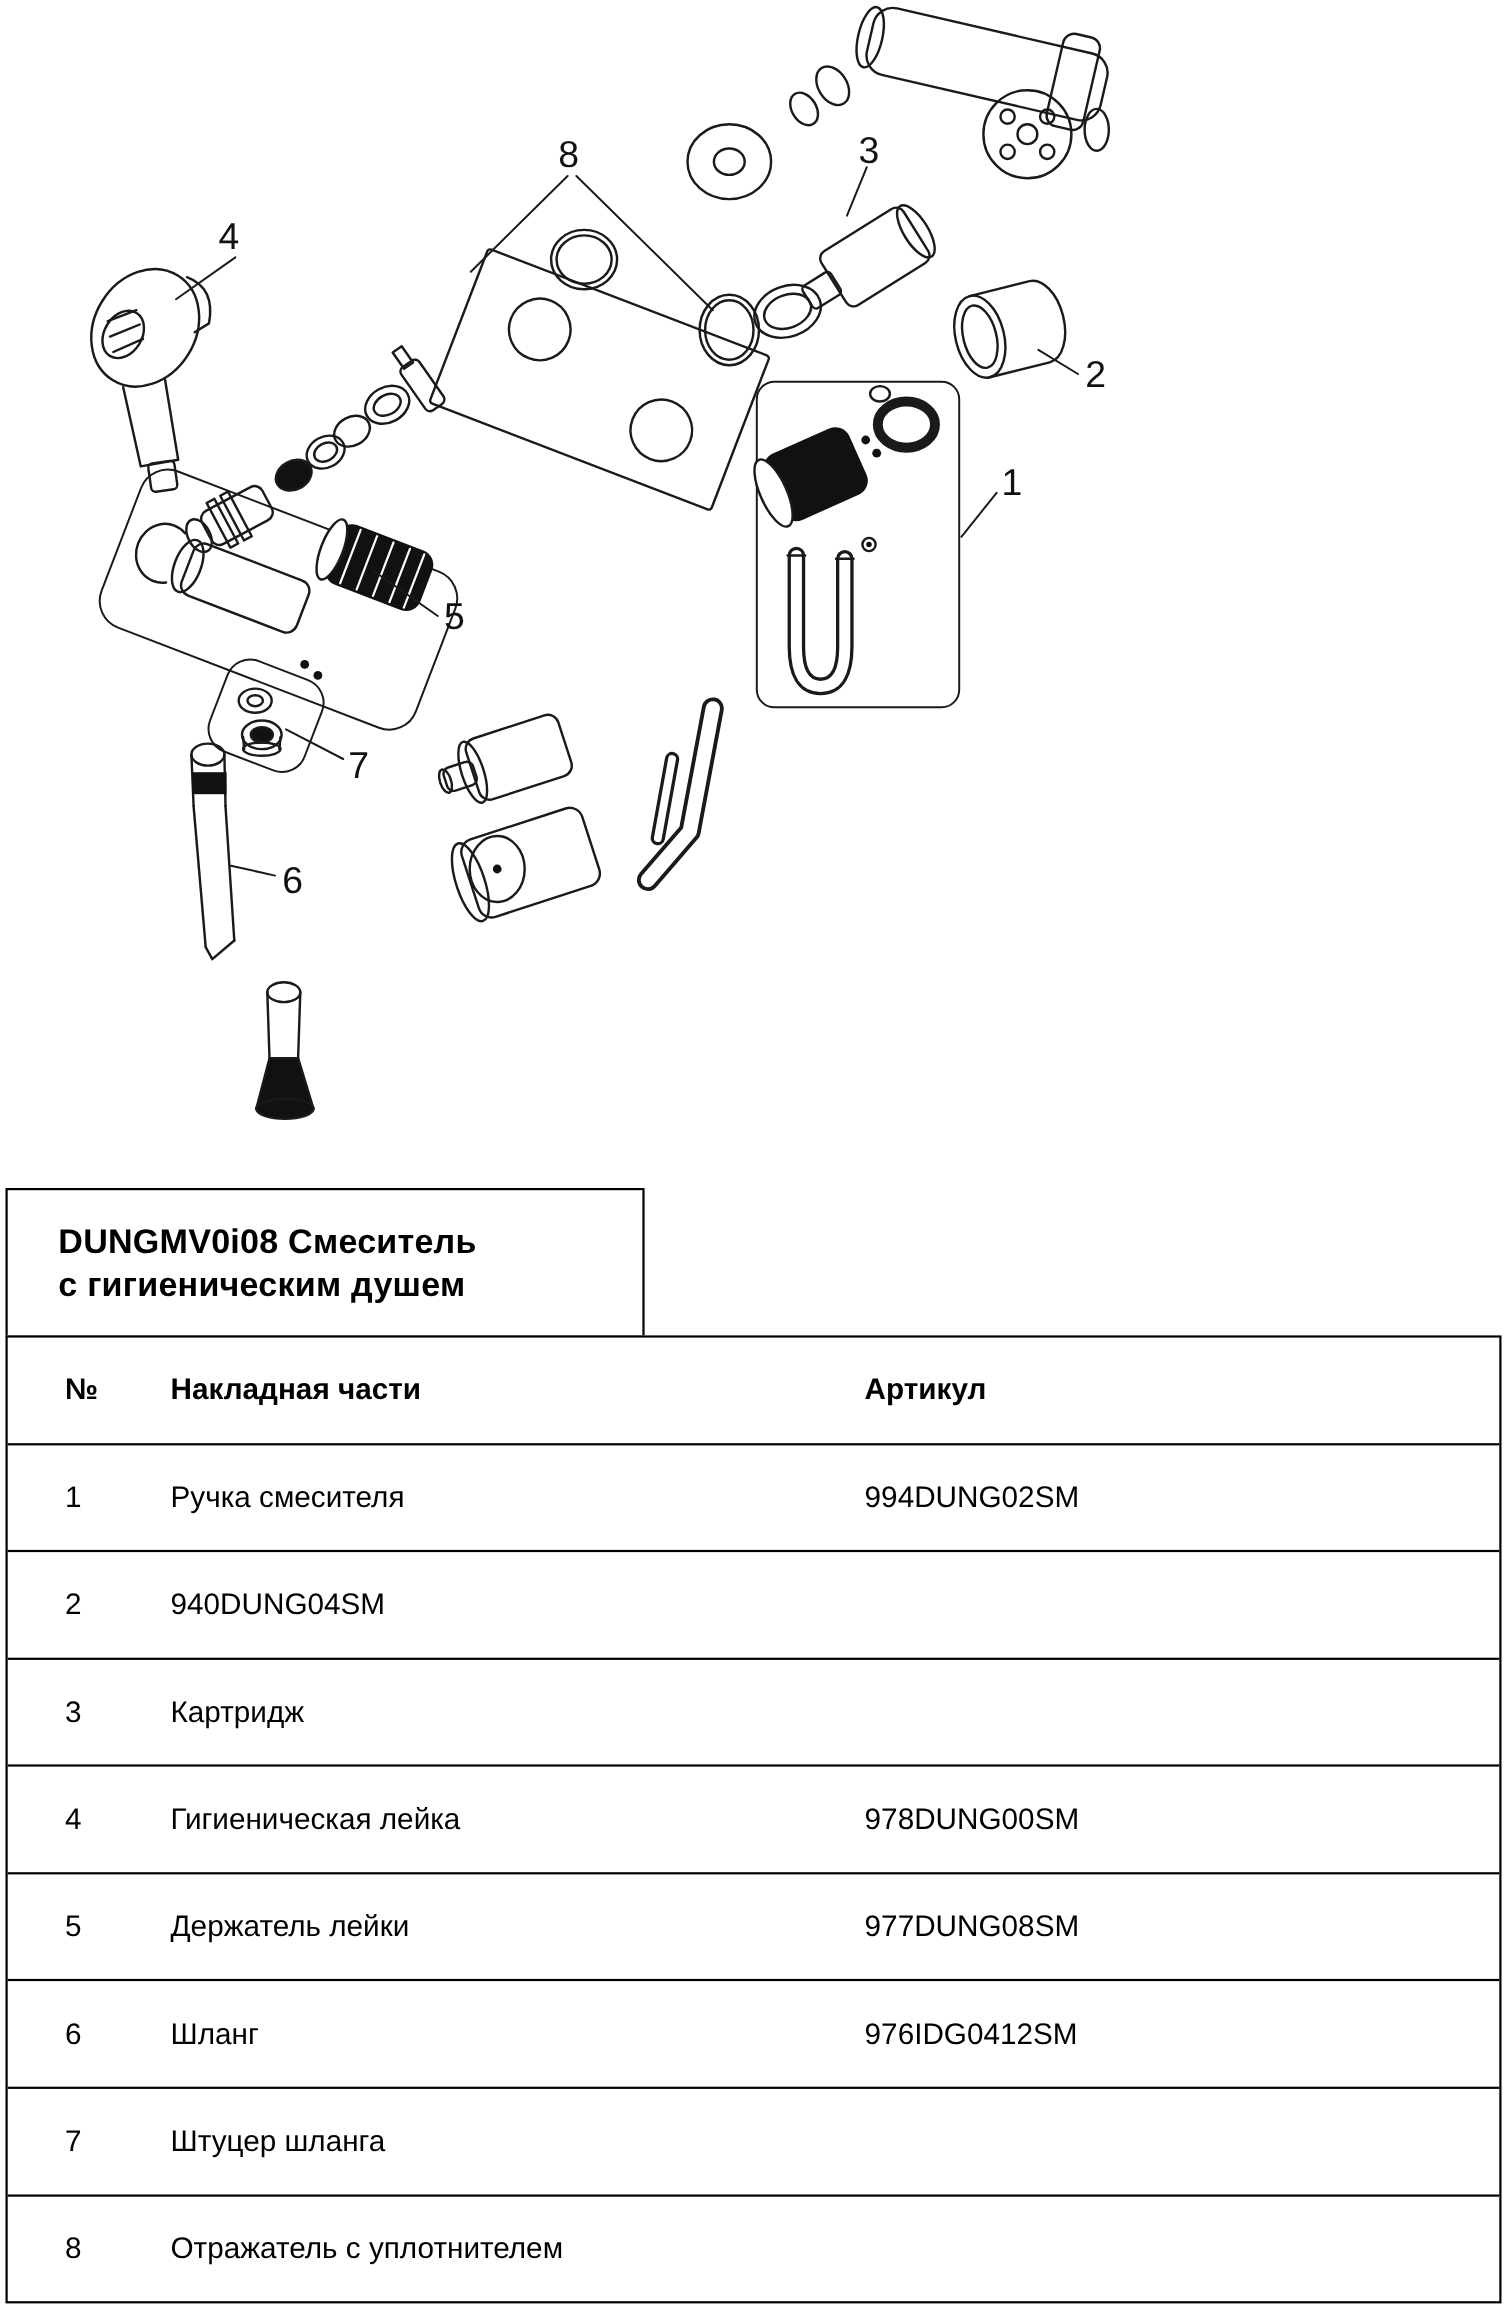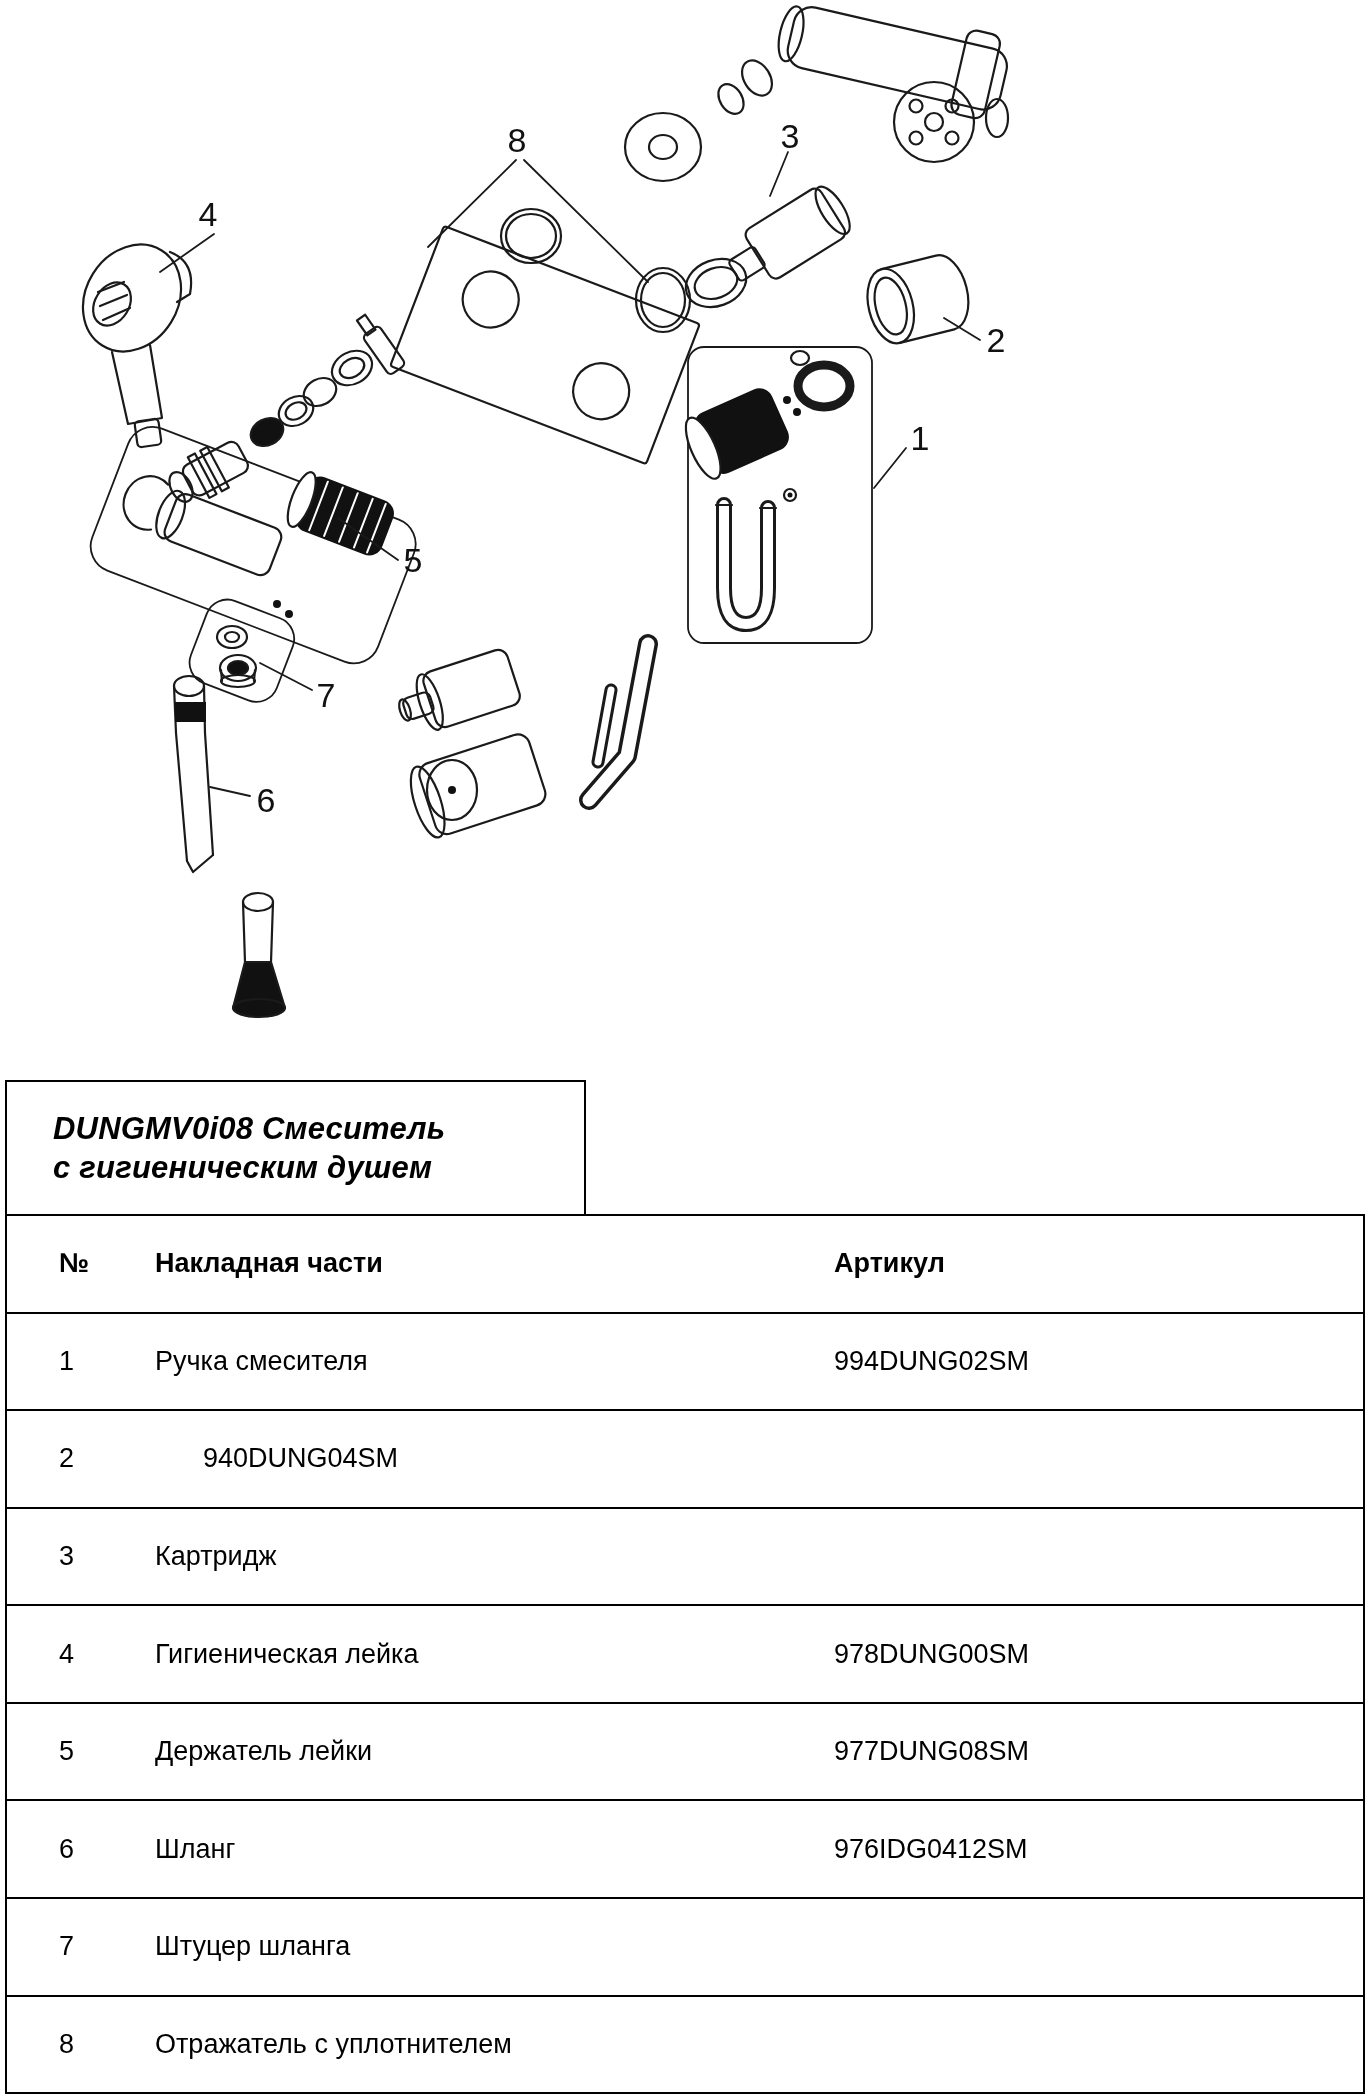--- a/index.html
+++ b/index.html
@@ -26,41 +26,40 @@
     border: 2px solid #000;
     display: flex; flex-direction: column; justify-content: center;
     padding-left: 46px;
     background: #fff;
   }
   .title-line {
     font-size: 31px;
     font-weight: 700;
     line-height: 39px;
     letter-spacing: 0.2px;
-    font-style: italic;
   }
   .parts-table {
     position: absolute;
     left: 5px; top: 1214px;
     width: 1360px; height: 880px;
     border: 2px solid #000;
     display: flex; flex-direction: column;
     background: #fff;
   }
   .t-row {
     flex: 1 1 0;
     display: flex;
     align-items: center;
     border-top: 2px solid #000;
     font-size: 27px;
   }
   .t-row.header { border-top: none; font-weight: 700; font-size: 27px; }
   .c-num { width: 148px; padding-left: 52px; }
   .c-part { width: 631px; }
-  .c-article { flex: 1; margin-left: 48px; }
+  .c-article { flex: 1; }
 </style>
 </head>
 <body>
 
 <div class="page">
 
   <svg class="diagram" width="1369" height="1075" viewBox="0 0 1369 1075">
     <g stroke="#1a1a1a" stroke-width="2.2" fill="none" stroke-linecap="round" stroke-linejoin="round">
 
       <g>

